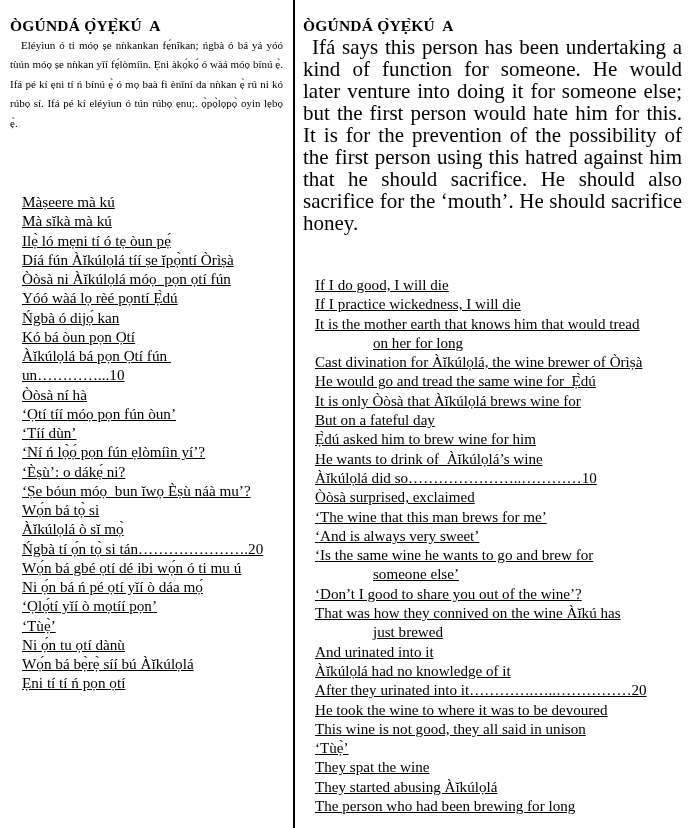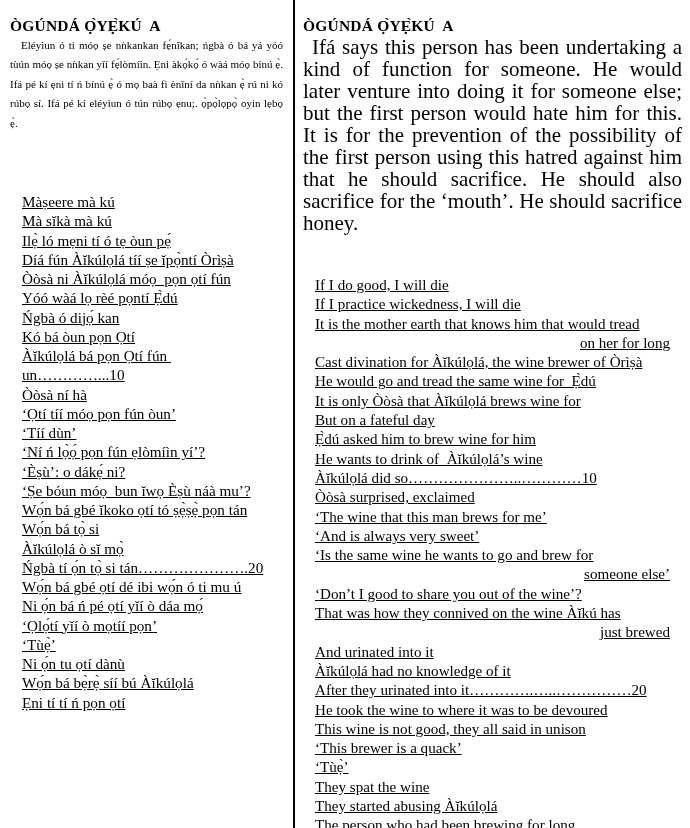--- a/index.html
+++ b/index.html
@@ -76,21 +76,20 @@
     white-space: pre-wrap;
     margin: 0;
     padding: 0;
   }
   .col-right .verse li {
     font-size: 15.1px;
     line-height: 19.3px;
   }
   .verse li.indent {
     padding-left: 58px;
-    text-align: right;
   }
   .col-left .gap-before-verse {
     height: 47px;
   }
   .col-right .gap-before-verse {
     height: 30px;
   }
 </style>
 </head>
 <body>
@@ -112,21 +111,20 @@
         <li>Yóó wàá lọ rèé pọntí Ẹ̀dú</li>
         <li>Ńgbà ó dijọ́ kan</li>
         <li>Kó bá òun pọn Ọtí</li>
         <li>Àĭkúlọlá bá pọn Ọtí fún un…………...10</li>
         <li>Òòsà ní hà</li>
         <li>‘Ọtí tíí móọ pọn fún òun’</li>
         <li>‘Tíí dùn’</li>
         <li>‘Ní ń lọ̀ọ́ pọn fún ẹlòmíìn yí’?</li>
         <li>‘Èṣù’: o dákẹ́ ni?</li>
         <li>‘Ṣe bóun móọ  bun ĭwọ Èṣù náà mu’?</li>
-        <li>Wọ́n bá gbé ĭkoko ọtí tó ṣẹ̀ṣẹ̀ pọn tán</li>
         <li>Wọ́n bá tọ̀ si</li>
         <li>Àĭkúlọlá ò sĭ mọ̀</li>
         <li>Ńgbà tí ọ́n tọ̀ si tán………………….20</li>
         <li>Wọ́n bá gbé ọtí dé ibi wọ́n ó ti mu ú</li>
         <li>Ni ọ́n bá ń pé ọtí yǐí ò dáa mọ́</li>
         <li>‘Ọlọ́tí yǐí ò mọtíí pọn’</li>
         <li>‘Tùẹ̀’</li>
         <li>Ni ọ́n tu ọtí dànù</li>
         <li>Wọ́n bá bẹ̀rẹ̀ síí bú Àĭkúlọlá</li>
         <li>Ẹni tí tí ń pọn ọtí</li>
@@ -155,21 +153,20 @@
         <li>‘Is the same wine he wants to go and brew for</li>
         <li class="indent">someone else’</li>
         <li>‘Don’t I good to share you out of the wine’?</li>
         <li>That was how they connived on the wine Àĭkú has</li>
         <li class="indent">just brewed</li>
         <li>And urinated into it</li>
         <li>Àĭkúlọlá had no knowledge of it</li>
         <li>After they urinated into it………….…..……………20</li>
         <li>He took the wine to where it was to be devoured</li>
         <li>This wine is not good, they all said in unison</li>
-        <li>‘This brewer is a quack’</li>
         <li>‘Tùẹ̀’</li>
         <li>They spat the wine</li>
         <li>They started abusing Àĭkúlọlá</li>
         <li>The person who had been brewing for long</li>
       </ul>
   </div>
 
 </div>
 
 </body></html>

